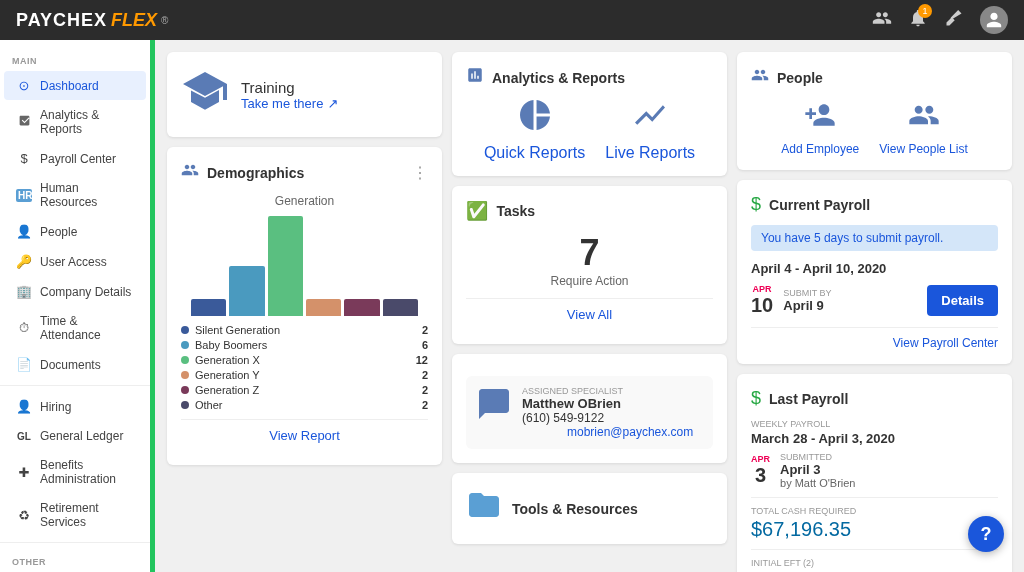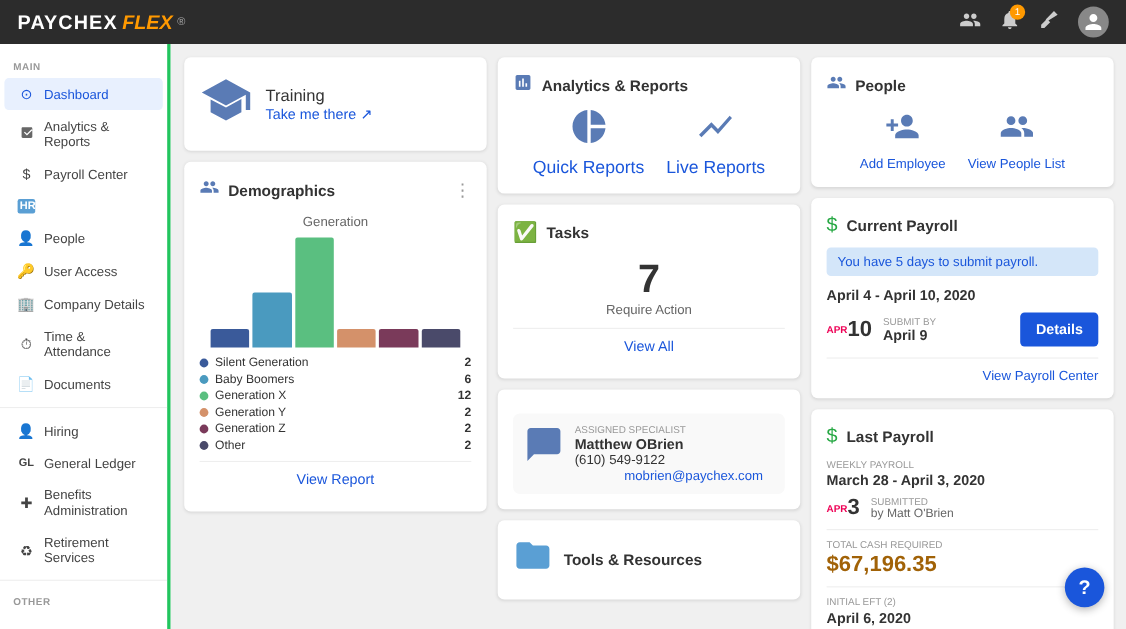--- a/index.html
+++ b/index.html
@@ -27,21 +27,21 @@
     .header-avatar { width: 28px; height: 28px; border-radius: 50%; background: #888; display: flex; align-items: center; justify-content: center; color: #fff; font-size: 12px; }
     .badge { position: absolute; top: -4px; right: -4px; background: #f90; border-radius: 50%; width: 14px; height: 14px; font-size: 9px; display: flex; align-items: center; justify-content: center; color: #fff; }
 
     
     .app { display: flex; height: calc(100vh - 40px); }
 
     
     .sidebar {
       width: 155px;
       background: #fff;
-      border-right: 3px solid #22c55e;
+      border-right: 5px solid #22c55e;
       overflow-y: auto;
       padding-top: 8px;
       flex-shrink: 0;
     }
     .sidebar-section-label {
       font-size: 9px;
       color: #999;
       font-weight: bold;
       padding: 8px 12px 4px;
       text-transform: uppercase;
@@ -131,34 +131,34 @@
     
     .people-icons { display: flex; gap: 20px; justify-content: center; margin-top: 8px; }
     .people-item { text-align: center; cursor: pointer; }
     .people-item-icon { font-size: 28px; color: #5a7bb5; margin-bottom: 4px; }
     .people-item-label { font-size: 12px; color: #1a56db; }
 
     
     .payroll-alert { background: #d4e6f9; color: #1a56db; font-size: 12px; padding: 6px 10px; border-radius: 4px; margin-bottom: 10px; }
     .payroll-period { font-size: 13px; font-weight: bold; color: #333; margin-bottom: 8px; }
     .payroll-row { display: flex; align-items: center; gap: 10px; }
-    .payroll-date-box { display: flex; flex-direction: row; align-items: center; }
+    .payroll-date-box { display: flex; flex-direction: column; align-items: center; }
     .payroll-month { font-size: 9px; color: #e05; text-transform: uppercase; font-weight: bold; }
     .payroll-day { font-size: 20px; font-weight: bold; color: #333; }
     .payroll-submit { flex: 1; }
     .payroll-submit-label { font-size: 9px; color: #999; text-transform: uppercase; }
     .payroll-submit-date { font-size: 13px; font-weight: bold; color: #333; }
     .resume-btn { background: #1a56db; color: #fff; border: none; border-radius: 4px; padding: 8px 14px; font-size: 13px; font-weight: bold; cursor: pointer; }
     .payroll-link { text-align: right; color: #1a56db; font-size: 12px; cursor: pointer; margin-top: 10px; border-top: 1px solid #eee; padding-top: 8px; }
 
     
     .last-payroll-section { font-size: 9px; color: #999; text-transform: uppercase; margin-bottom: 2px; }
     .last-payroll-value { font-size: 13px; font-weight: bold; color: #333; margin-bottom: 6px; }
     .last-payroll-sub { font-size: 11px; color: #666; }
-    .total-cash { color: #a16207; font-size: 20px; font-weight: bold; }
+    .total-cash { color: #0369a1; font-size: 20px; font-weight: normal; }
     .payroll-divider { border: none; border-top: 1px solid #eee; margin: 8px 0; }
 
     
     .specialist { display: flex; align-items: flex-start; gap: 10px; padding: 10px; background: #f9f9f9; border-radius: 6px; margin-top: 8px; }
     .specialist-icon { font-size: 30px; color: #5a7bb5; }
     .specialist-label { font-size: 9px; color: #999; text-transform: uppercase; }
     .specialist-name { font-size: 13px; font-weight: bold; color: #333; }
     .specialist-phone { font-size: 12px; color: #333; }
     .specialist-email { font-size: 12px; color: #1a56db; cursor: pointer; padding-left: 45px; }
 
@@ -249,20 +249,21 @@
           </svg>
       </span>
       <span>Analytics &amp; Reports</span>
     </div>
     <div class="sidebar-item">
       <span class="sidebar-item-icon">$</span>
       <span>Payroll Center</span>
     </div>
     <div class="sidebar-item">
       <span class="sidebar-item-icon" style="font-size:10px;font-weight:bold;background:#5a9fd4;color:#fff;border-radius:2px;padding:1px 2px;">HR</span>
+      <span>Human Resources</span>
     </div>
     <div class="sidebar-item">
       <span class="sidebar-item-icon">👤</span>
       <span>People</span>
     </div>
     <div class="sidebar-item">
       <span class="sidebar-item-icon">🔑</span>
       <span>User Access</span>
     </div>
     <div class="sidebar-item">
@@ -539,20 +540,21 @@
           </div>
           <div class="last-payroll-section">WEEKLY PAYROLL</div>
           <div class="last-payroll-value">March 28 - April 3, 2020</div>
           <div class="payroll-row" style="margin-bottom:8px;">
             <div class="payroll-date-box">
               <span class="payroll-month">APR</span>
               <span class="payroll-day">3</span>
             </div>
             <div class="payroll-submit">
               <div class="payroll-submit-label">SUBMITTED</div>
+              <div class="payroll-submit-date">April 3</div>
               <div class="last-payroll-sub">by Matt O'Brien</div>
             </div>
           </div>
           <hr class="payroll-divider">
           <div class="last-payroll-section">TOTAL CASH REQUIRED</div>
           <div class="total-cash">$67,196.35</div>
           <hr class="payroll-divider">
           <div class="last-payroll-section">INITIAL EFT (2)</div>
           <div class="last-payroll-value">April 6, 2020</div>
         </div>

